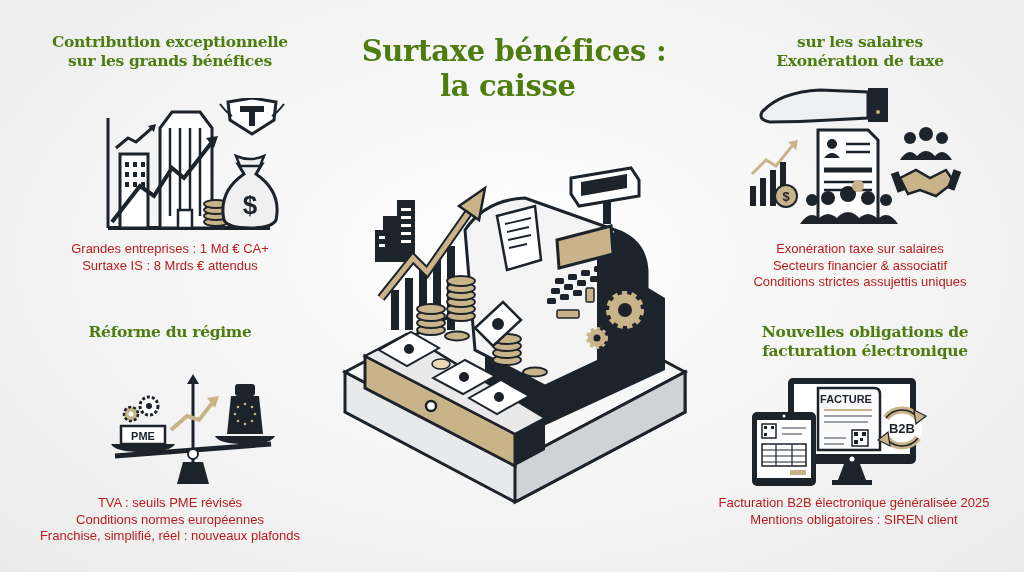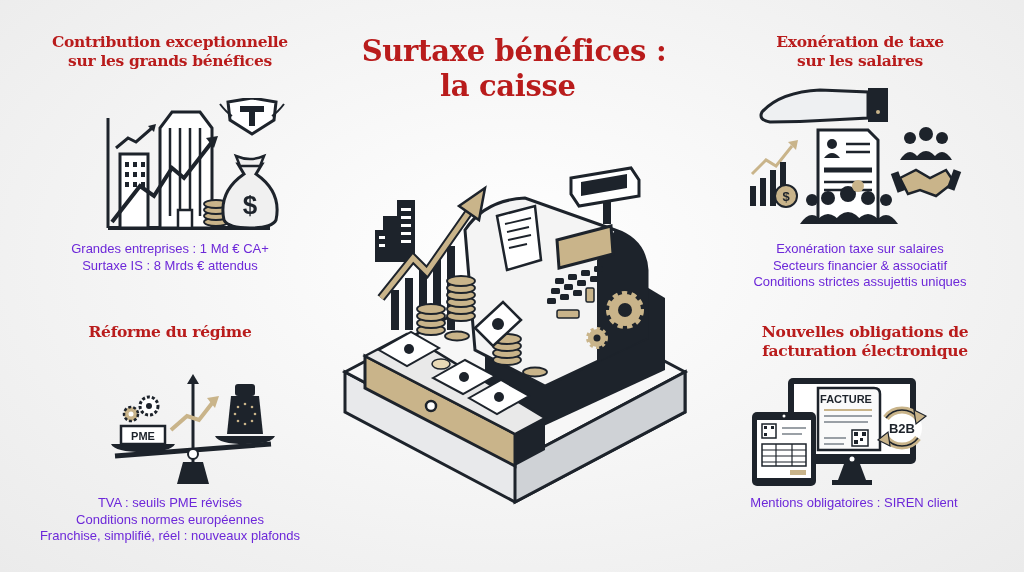--- a/index.html
+++ b/index.html
@@ -1,19 +1,19 @@
 <!DOCTYPE html>
 <html><head>
 <meta charset="utf-8">
 <style>
   html,body{margin:0;padding:0;}
   body{width:1024px;height:572px;overflow:hidden;background:radial-gradient(ellipse at 50% 45%,#ffffff 0%,#f4f4f4 55%,#ebebeb 100%);font-family:"DejaVu Serif",serif;color:#1d232b;position:relative;}
   .abs{position:absolute;}
-  .h-serif{font-family:"DejaVu Serif",serif;font-weight:bold;color:#b91c1c;text-align:center;letter-spacing:-0.3px;}
-  .body-txt{font-family:"Liberation Sans",sans-serif;color:#6d28d9;text-align:center;font-size:13px;line-height:16.5px;}
+  .h-serif{font-family:"DejaVu Serif",serif;font-weight:bold;color:#4d7c0f;text-align:center;letter-spacing:-0.3px;}
+  .body-txt{font-family:"Liberation Sans",sans-serif;color:#b91c1c;text-align:center;font-size:13px;line-height:16.5px;}
   .main-title{font-size:29px;line-height:35px;}
   .sec-title{font-size:15.5px;line-height:19px;}
   .line{display:block;white-space:nowrap;}
   svg{display:block;}
 </style>
 </head>
 <body>
 
 <div class="abs h-serif main-title" style="left:330px;top:34px;width:360px;">
   <span class="line" style="text-align:center;padding-left:8px;">Surtaxe bénéfices :</span>
@@ -73,22 +73,22 @@
     <path d="M136 58 Q150 64 164 58 L160 68 L140 68 Z" fill="#f0f0f0" stroke="#1d232b" stroke-width="2.5"></path>
     <text x="150" y="116" text-anchor="middle" font-family="Liberation Sans, sans-serif" font-weight="bold" font-size="26" fill="#1d232b">$</text>
   </svg>
 </div>
 <div class="abs body-txt" style="left:20px;top:241px;width:300px;">
   <span class="line">Grandes entreprises : 1 Md € CA+</span>
   <span class="line">Surtaxe IS : 8 Mrds € attendus</span>
 </div>
 
 <div class="abs h-serif sec-title" style="left:720px;top:32px;width:280px;">
+  <span class="line">sur les salaires</span>
   <span class="line">Exonération de taxe</span>
-  <span class="line">sur les salaires</span>
 </div>
 <div class="abs" style="left:740px;top:82px;width:230px;height:150px;">
   <svg width="230" height="150" viewBox="0 0 230 150">
 
     <path d="M22 30 Q40 10 80 8 L128 10 L128 36 L90 38 Q60 40 30 40 Q18 38 22 30 Z" fill="#eef0f2" stroke="#1d232b" stroke-width="3"></path>
     <rect x="128" y="6" width="20" height="34" fill="#1d232b"></rect>
     <circle cx="138" cy="30" r="2" fill="#c9b48a"></circle>
 
     <path d="M78 48 L128 48 L138 58 L138 138 L78 138 Z" fill="#fff" stroke="#1d232b" stroke-width="3"></path>
     <circle cx="92" cy="62" r="5" fill="#1d232b"></circle>
@@ -251,20 +251,21 @@
     <path d="M138 44 A20 20 0 0 1 170 44" fill="none" stroke="#c9b48a" stroke-width="7"></path>
     <path d="M170 64 A20 20 0 0 1 138 64" fill="none" stroke="#c9b48a" stroke-width="7"></path>
     <path d="M138 44 A20 20 0 0 1 170 44" fill="none" stroke="#1d232b" stroke-width="1.5"></path>
     <path d="M170 64 A20 20 0 0 1 138 64" fill="none" stroke="#1d232b" stroke-width="1.5"></path>
     <polygon points="166,36 178,42 168,50" fill="#c9b48a" stroke="#1d232b" stroke-width="1.2"></polygon>
     <polygon points="142,72 130,66 140,58" fill="#c9b48a" stroke="#1d232b" stroke-width="1.2"></polygon>
     <text x="154" y="59" text-anchor="middle" font-family="Liberation Sans, sans-serif" font-weight="bold" font-size="13" fill="#1d232b">B2B</text>
   </svg>
 </div>
 <div class="abs body-txt" style="left:684px;top:495px;width:340px;">
+  <span class="line">Facturation B2B électronique généralisée 2025</span>
   <span class="line">Mentions obligatoires : SIREN client</span>
 </div>
 
 <div class="abs" style="left:335px;top:160px;width:360px;height:360px;">
   <svg width="360" height="360" viewBox="0 0 360 360">
 
     <polygon points="10,212 180,302 350,212 350,252 180,342 10,252" fill="#e8e9eb" stroke="#1d232b" stroke-width="3"></polygon>
     <polygon points="10,212 180,122 350,212 180,302" fill="#f7f7f7" stroke="#1d232b" stroke-width="3"></polygon>
     <polygon points="180,302 350,212 350,252 180,342" fill="#cfd2d6" stroke="#1d232b" stroke-width="3"></polygon>
 

